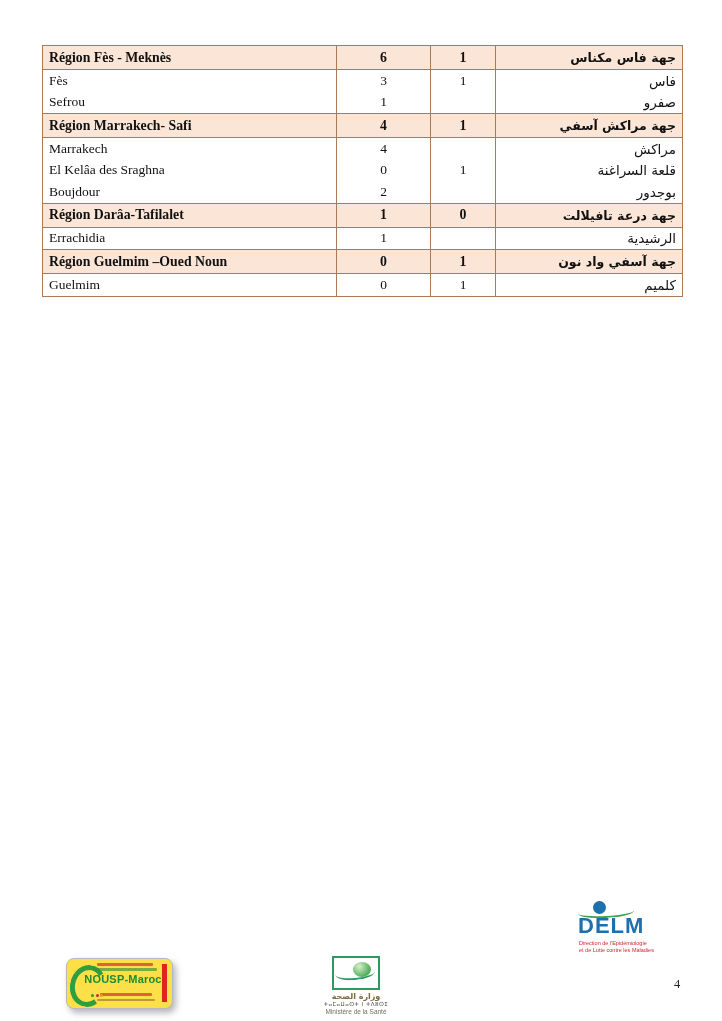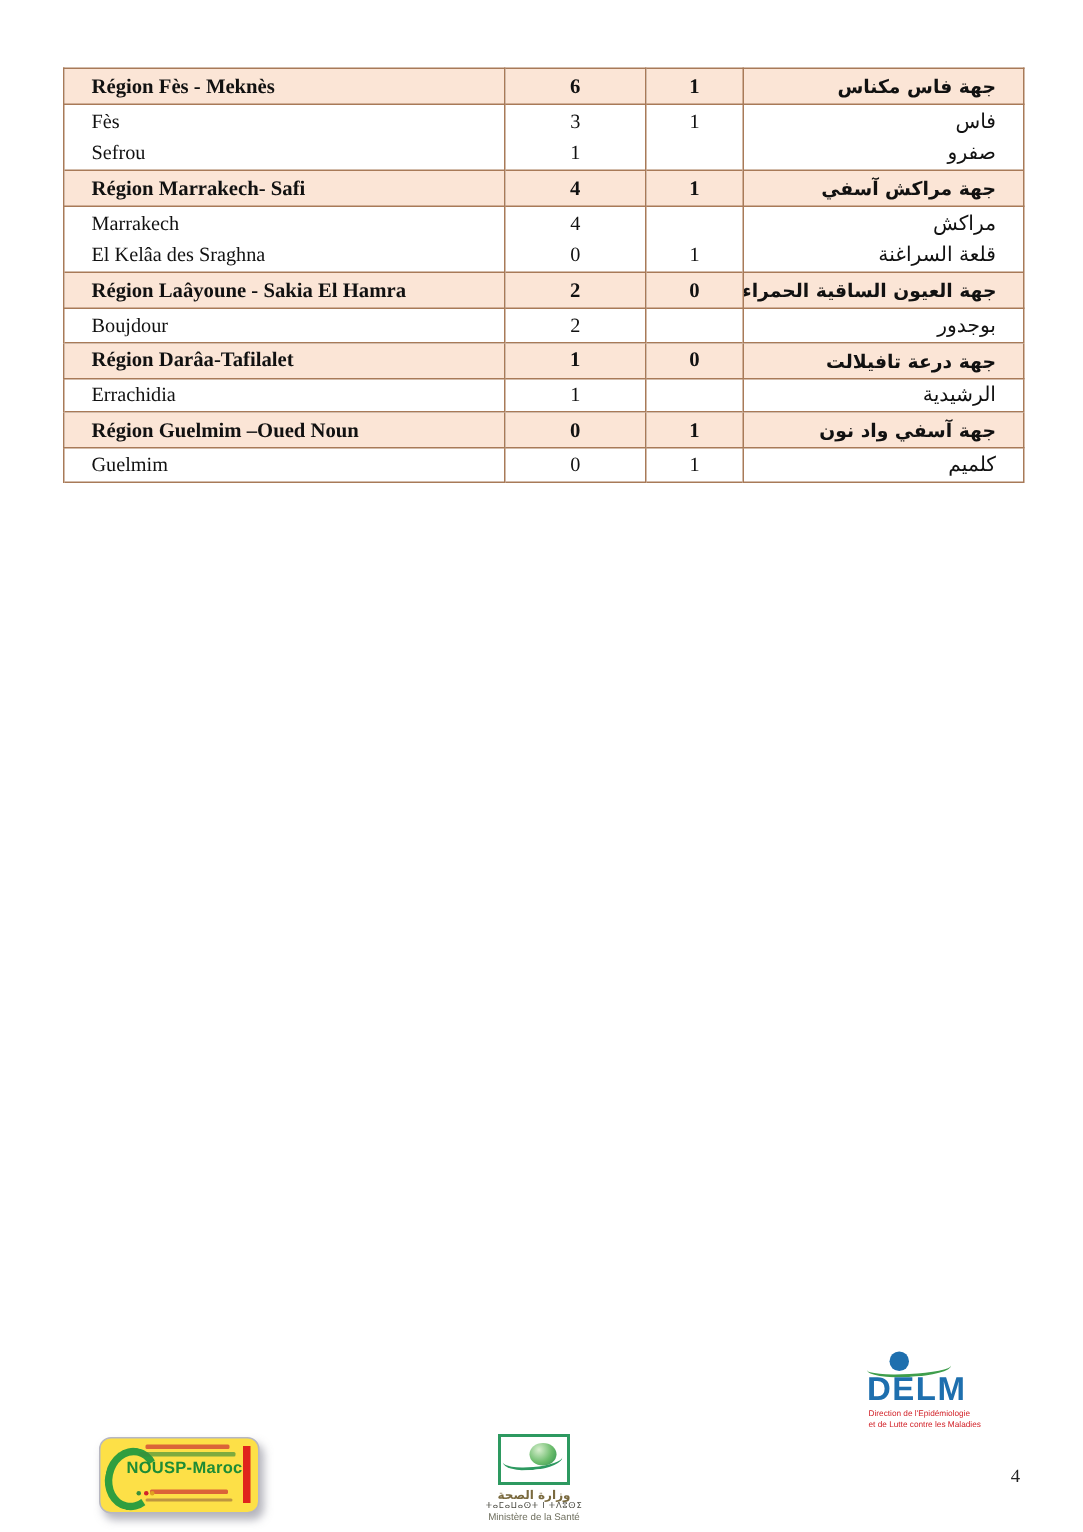--- a/index.html
+++ b/index.html
@@ -9,21 +9,21 @@
   }
 
   
   table.cases {
     position:absolute; left:42px; top:45px; width:640px;
     border-collapse:collapse; table-layout:fixed;
     border:1.6px solid #a87a58;
   }
   table.cases td {
     border-left:1.6px solid #a87a58; border-right:1.6px solid #a87a58;
-    padding:0 18px; font-size:13.5px; color:#111; vertical-align:middle;
+    padding:0 6px; font-size:13.5px; color:#111; vertical-align:middle;
     overflow:hidden; white-space:nowrap;
   }
   tr.region td {
     background:#fbe5d6; font-weight:bold; height:23px;
     border-top:1.6px solid #a87a58; border-bottom:1.6px solid #a87a58;
     font-size:13.8px;
   }
   tr.sub td { height:21.5px; border-top:none; border-bottom:none; }
   td.cell-fr { text-align:left; }
   td.cell-cases, td.cell-deaths { text-align:center; }
@@ -133,26 +133,20 @@
           <td class="cell-fr">Marrakech</td>
           <td class="cell-cases">4</td>
           <td class="cell-deaths"></td>
           <td class="cell-ar">مراكش</td>
         </tr>
         <tr class="sub">
           <td class="cell-fr">El Kelâa des  Sraghna</td>
           <td class="cell-cases">0</td>
           <td class="cell-deaths">1</td>
           <td class="cell-ar">قلعة السراغنة</td>
-        </tr>
-        <tr class="region">
-          <td class="cell-fr">Région Laâyoune - Sakia El Hamra</td>
-          <td class="cell-cases">2</td>
-          <td class="cell-deaths">0</td>
-          <td class="cell-ar">جهة العيون الساقية الحمراء</td>
         </tr>
         <tr class="sub">
           <td class="cell-fr">Boujdour</td>
           <td class="cell-cases">2</td>
           <td class="cell-deaths"></td>
           <td class="cell-ar">بوجدور</td>
         </tr>
         <tr class="region">
           <td class="cell-fr">Région Darâa-Tafilalet</td>
           <td class="cell-cases">1</td>

